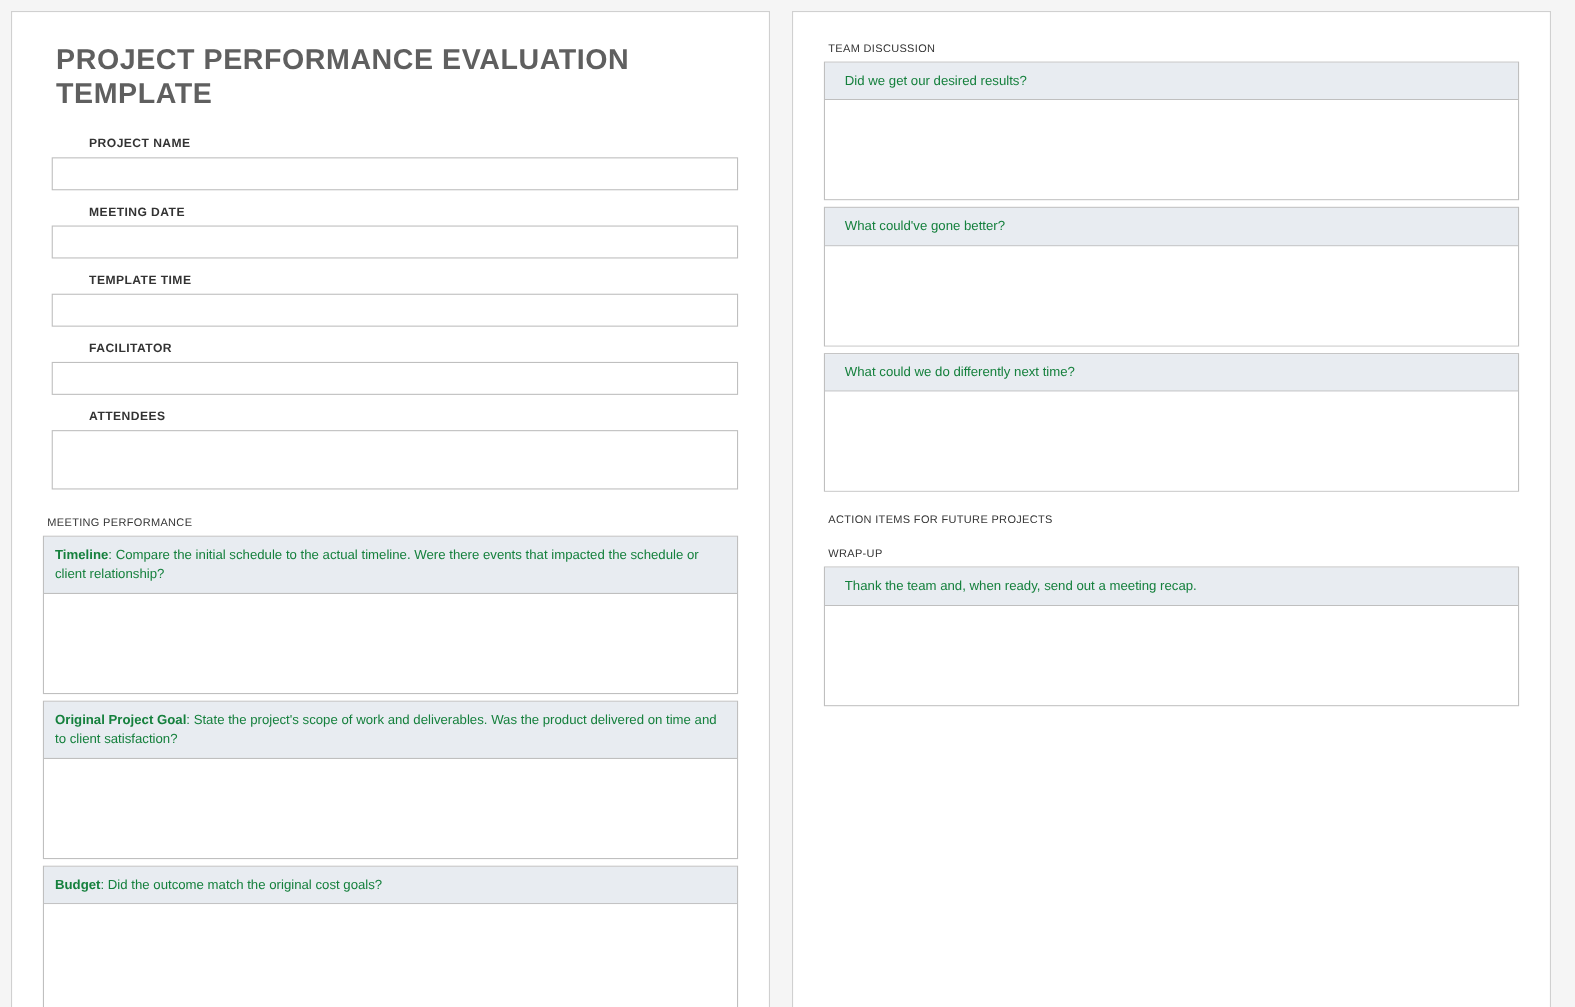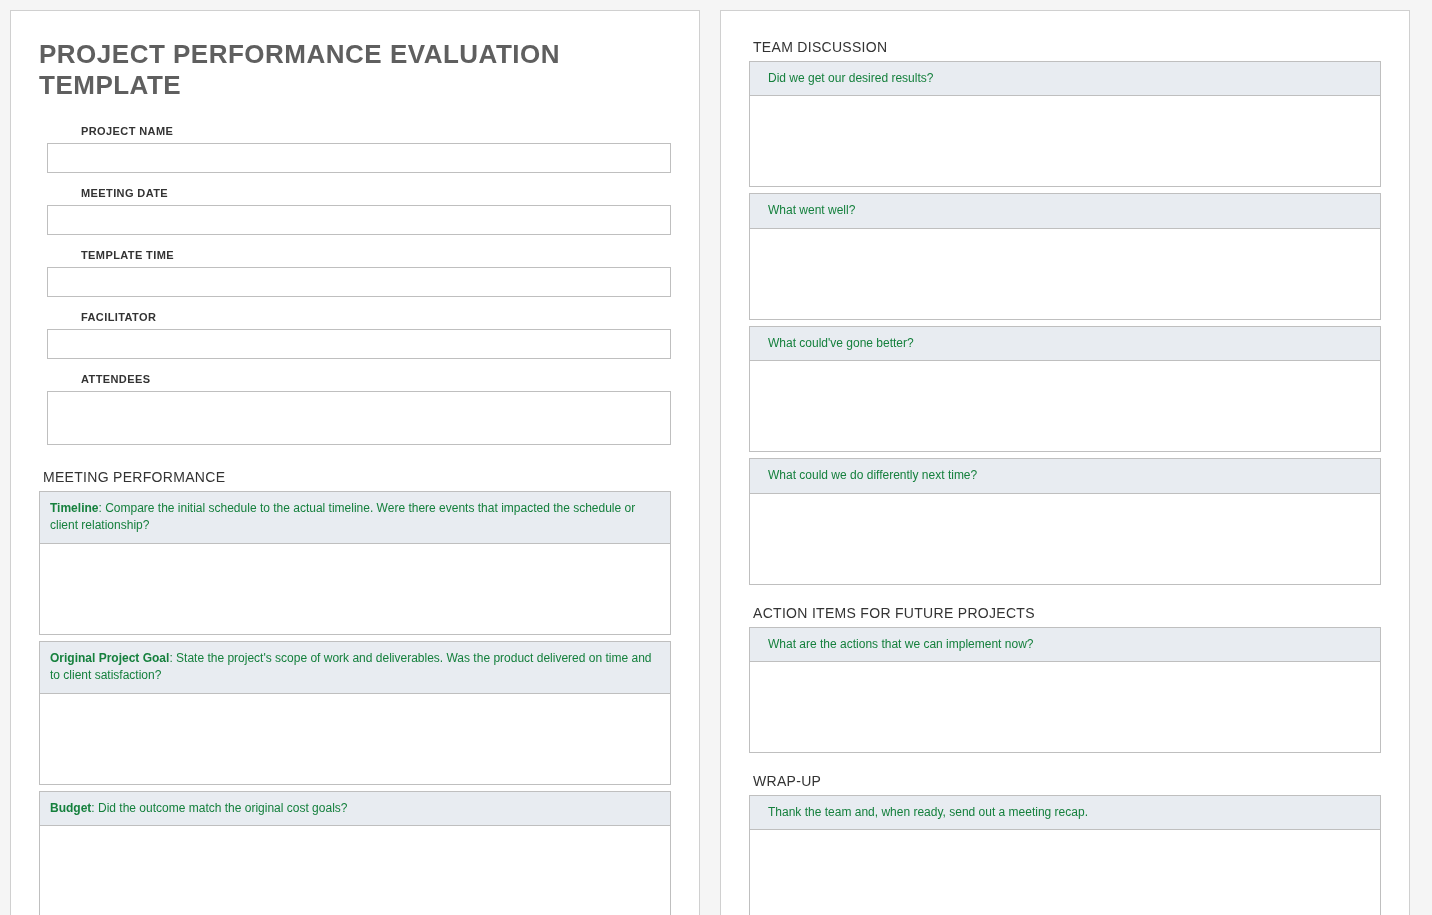--- a/index.html
+++ b/index.html
@@ -20,21 +20,21 @@
     border: 1px solid #d0d0d0;
     width: 690px;
     min-height: 895px;
     padding: 20px 28px 28px 28px;
   }
   .main-title {
     font-size: 26px;
     font-weight: bold;
     color: #5f5f5f;
     letter-spacing: 0.5px;
-    margin: 8px 0 24px 0;
+    margin: 8px 0 24px 12px;
   }
   .field-block {
     margin: 0 0 14px 8px;
   }
   .field-label {
     font-size: 11px;
     font-weight: bold;
     color: #333;
     letter-spacing: 0.4px;
     margin-bottom: 6px;
@@ -53,21 +53,21 @@
     border: 1px solid #bfbfbf;
     height: 54px;
     width: 100%;
     background: #fff;
     padding: 4px 6px;
     font-family: inherit;
     font-size: 12px;
     resize: none;
   }
   .section-heading {
-    font-size: 14px;
+    font-size: 10px;
     font-weight: normal;
     color: #333;
     margin: 20px 0 6px 4px;
     letter-spacing: 0.3px;
   }
   .section-block {
     border: 1px solid #bfbfbf;
     margin-bottom: 6px;
   }
   .prompt-header {
@@ -155,41 +155,33 @@
 
   <div class="page page2">
 
     <div class="section-heading">TEAM DISCUSSION</div>
 
     <div class="section-block">
       <div class="prompt-header">Did we get our desired results?</div>
       <textarea class="response-area" style=""></textarea>
     </div>
 
-    <div class="section-block">
-      <div class="prompt-header">What went well?</div>
-      <textarea class="response-area" style=""></textarea>
-    </div>
 
     <div class="section-block">
       <div class="prompt-header">What could've gone better?</div>
       <textarea class="response-area" style=""></textarea>
     </div>
 
     <div class="section-block">
       <div class="prompt-header">What could we do differently next time?</div>
       <textarea class="response-area" style=""></textarea>
     </div>
 
     <div class="section-heading">ACTION ITEMS FOR FUTURE PROJECTS</div>
 
-    <div class="section-block">
-      <div class="prompt-header action">What are the actions that we can implement now?</div>
-      <textarea class="response-area" style=""></textarea>
-    </div>
 
     <div class="section-heading">WRAP-UP</div>
 
     <div class="section-block">
       <div class="prompt-header action">Thank the team and, when ready, send out a meeting recap.</div>
       <textarea class="response-area" style=""></textarea>
     </div>
 
   </div>
 </div>

